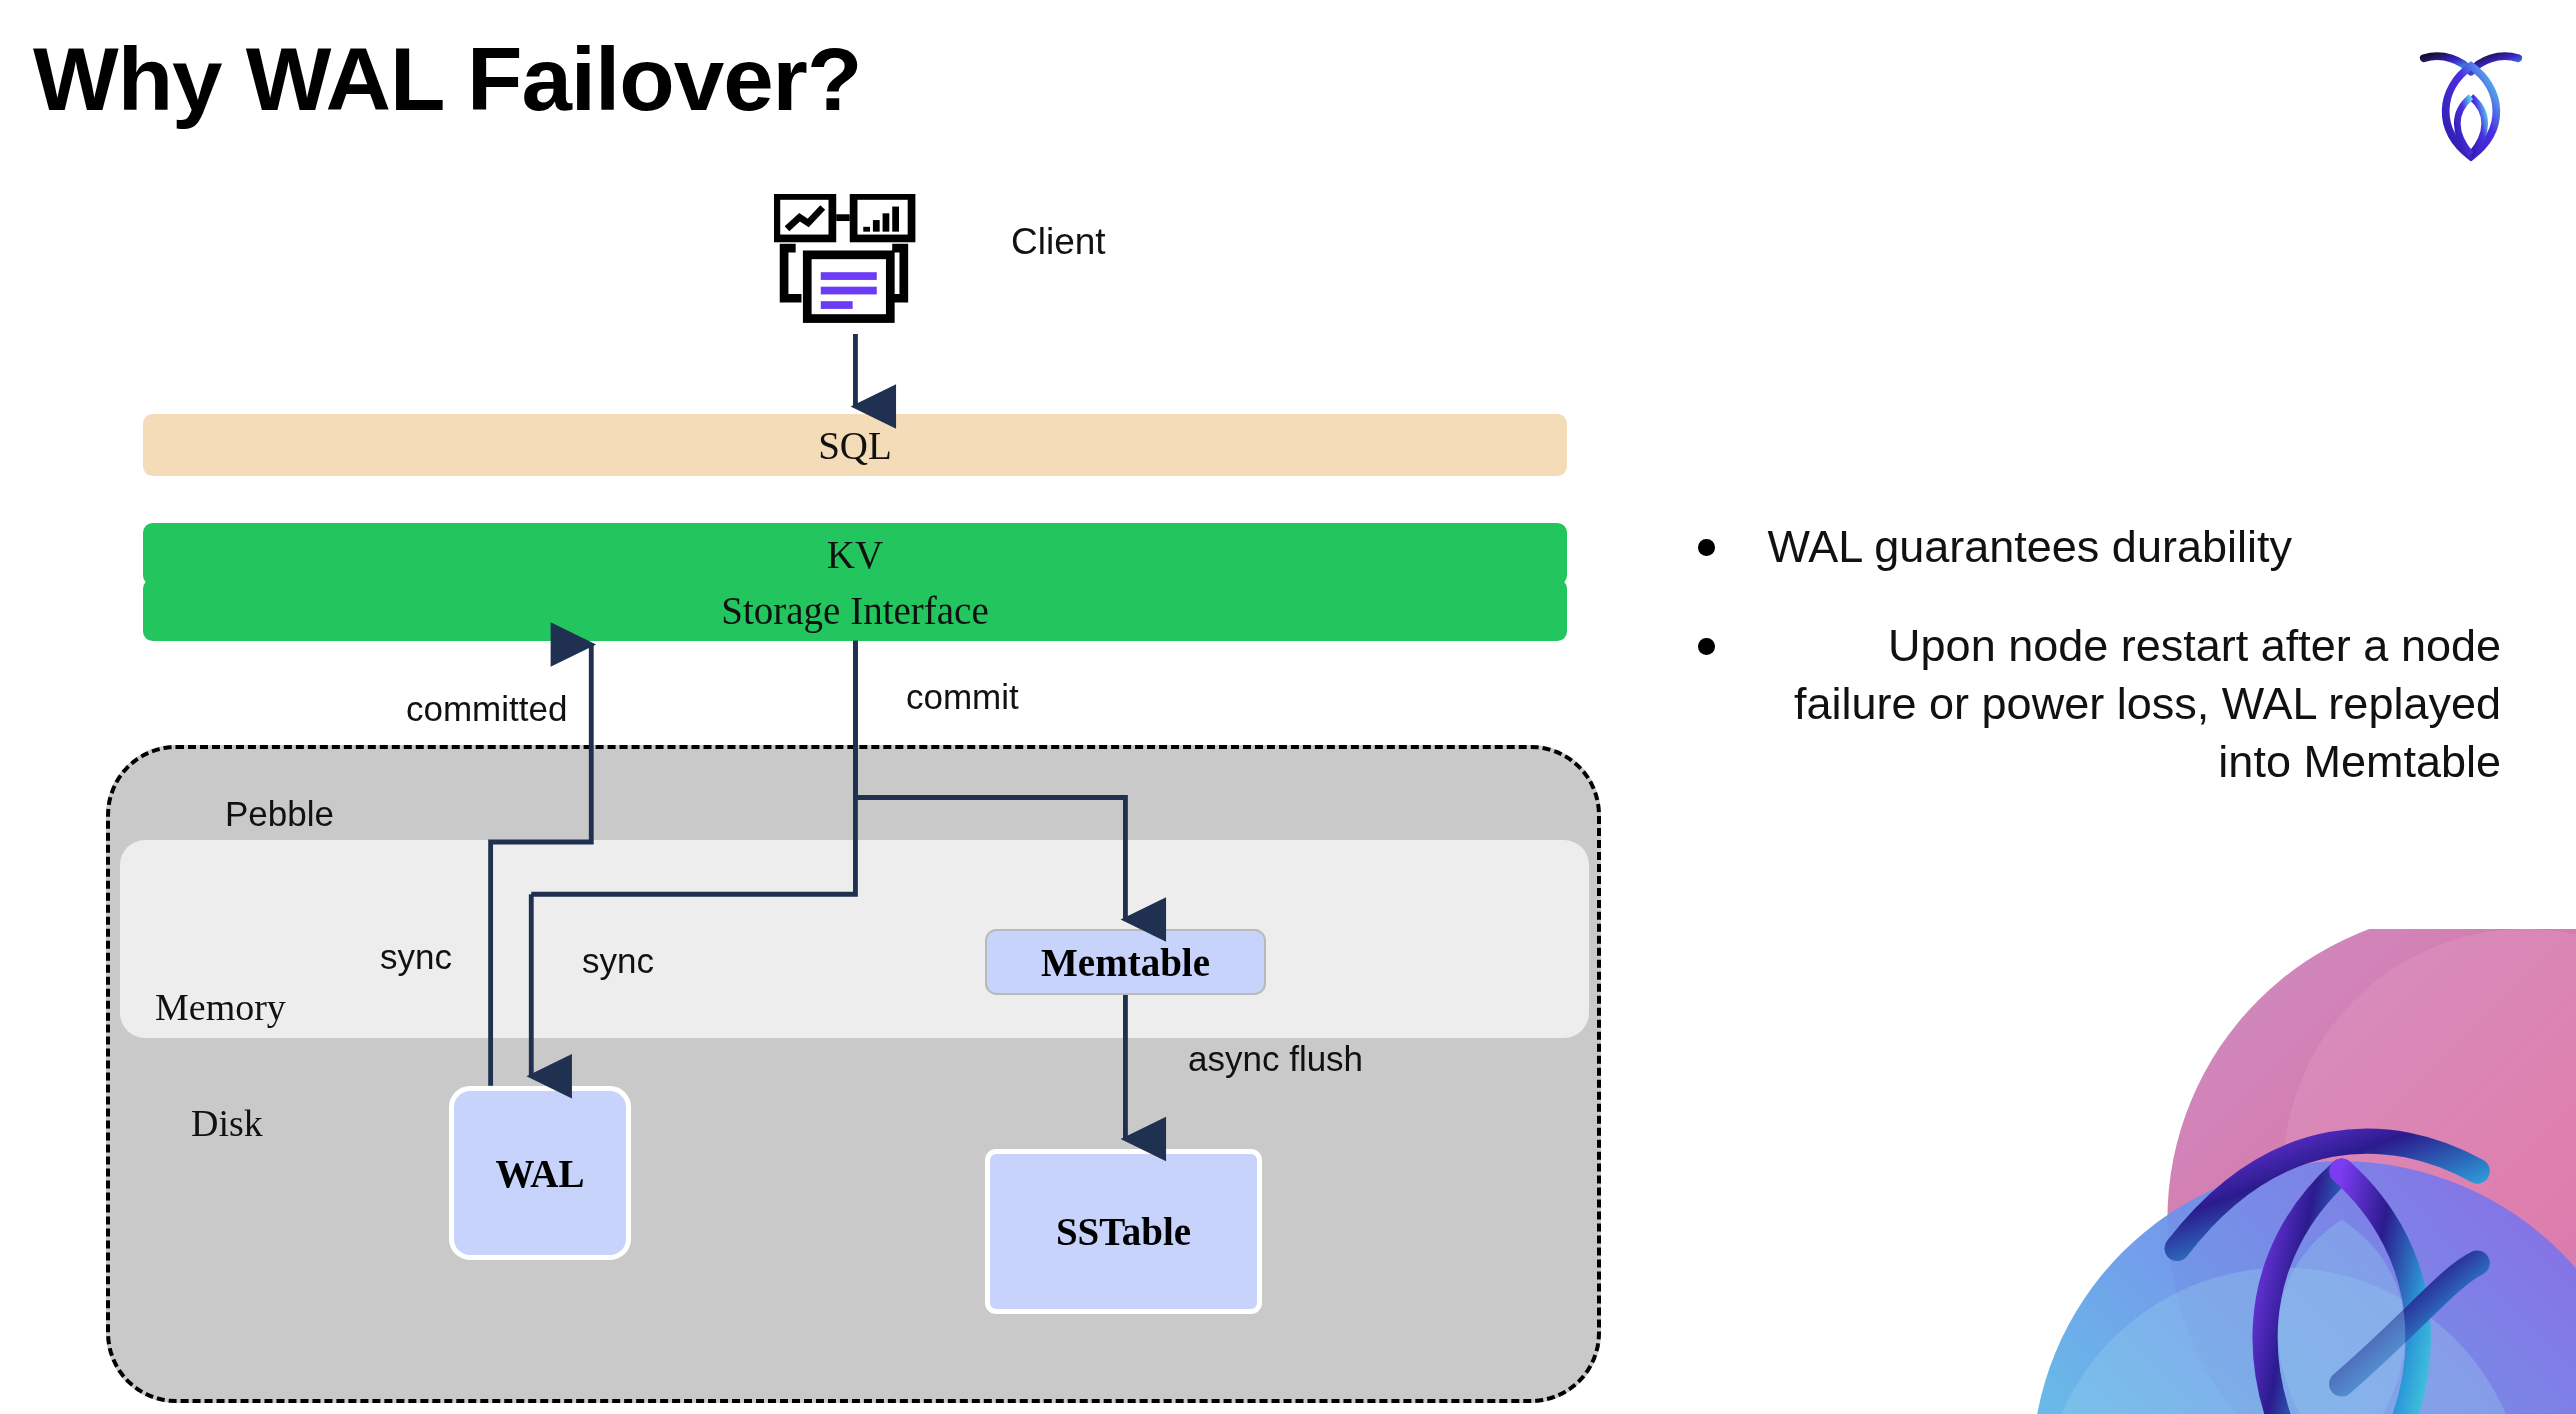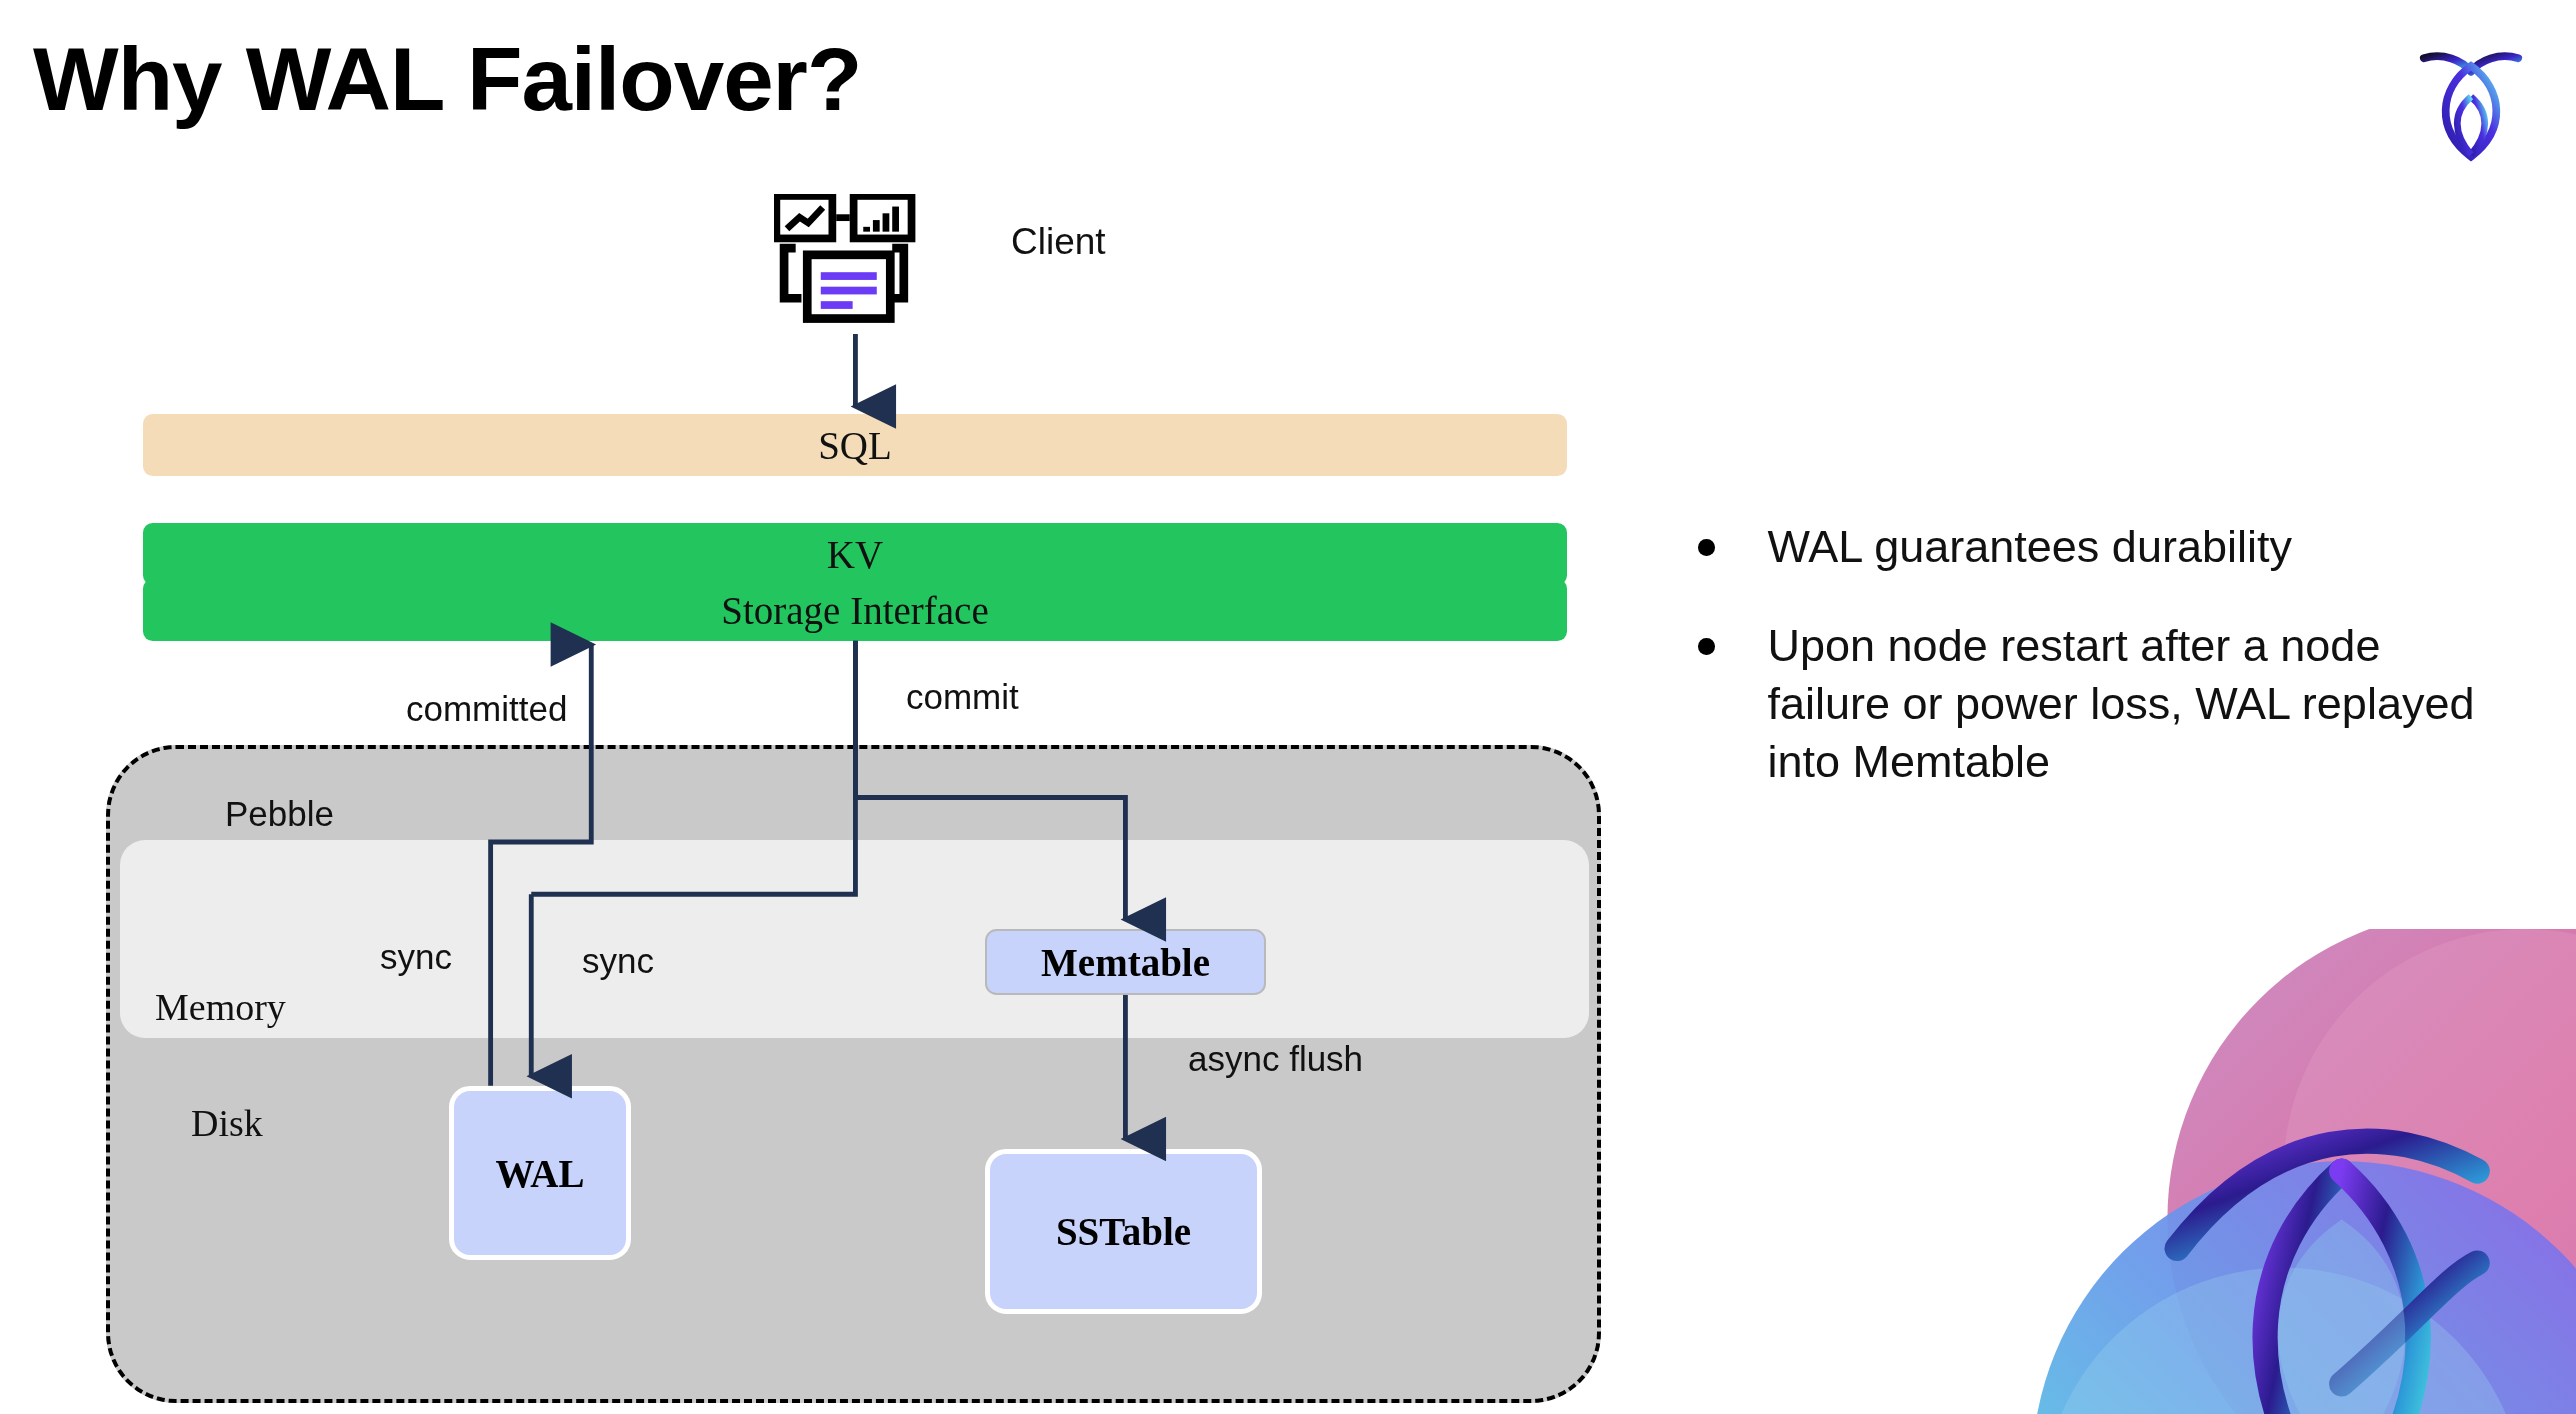--- a/index.html
+++ b/index.html
@@ -64,40 +64,40 @@
     position:absolute;background:#C7D3FB;
     display:flex;align-items:center;justify-content:center;
     font-family:Liberation Serif, serif;font-weight:bold;
     font-size:39px;color:#000;box-sizing:border-box;
   }
   #box-memtable{left:985px;top:929px;width:281px;height:66px;
     border-radius:11.6px;border:2.9px solid #B9B9B9;}
   #box-wal{left:449px;top:1086px;width:182px;height:174px;
     border-radius:21px;border:5.8px solid #fff;}
   #box-sstable{left:985px;top:1149px;width:277px;height:165px;
-    border-radius:21px;border:5.8px solid #fff;}
+    border-radius:11px;border:5.8px solid #fff;}
 
   
   .edge-label{
     position:absolute;font-family:"Liberation Sans",sans-serif;
     font-size:35px;color:#111;white-space:nowrap;
   }
   #lbl-committed{left:406px;top:689px;}
   #lbl-commit   {left:906px;top:677px;}
   #lbl-sync-1   {left:380px;top:937px;}
   #lbl-sync-2   {left:582px;top:941px;}
   #lbl-asyncflush{left:1188px;top:1039px;}
 
   
   #edges{position:absolute;left:0;top:0;width:2576px;height:1415px;
          pointer-events:none;}
 
   
   #bullets{position:absolute;left:1698px;top:518px;width:803px;}
-  .bullet-row{display:flex;align-items:flex-start;margin-bottom:41px;}
+  .bullet-row{display:flex;align-items:flex-start;margin-bottom:41px;text-align:right;}
   .bullet-dot{
     width:16.5px;height:16.5px;border-radius:50%;background:#000;
     margin-top:21px;flex:0 0 16.5px;
   }
   .bullet-text{
     margin-left:53px;font-family:"Liberation Sans",sans-serif;
     font-size:45px;line-height:1.29;color:#111;
   }
 
   

